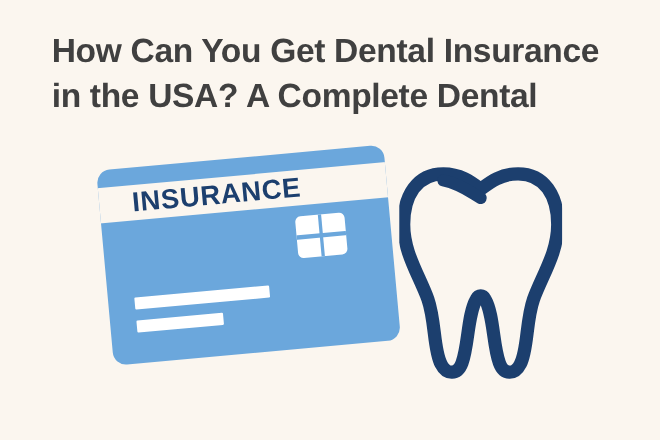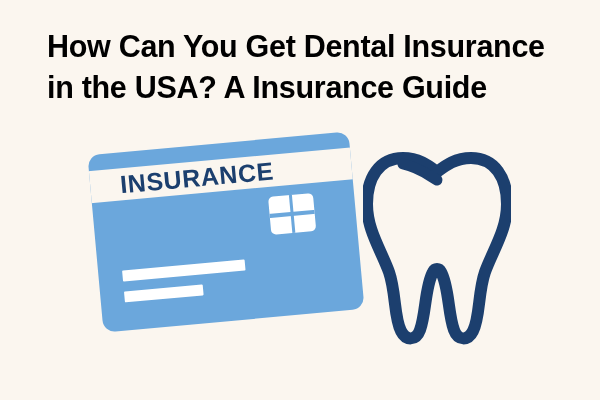--- a/index.html
+++ b/index.html
@@ -26,21 +26,21 @@
     left: 47px;
     top: 26px;
     width: 545px;
   }
   .title-line {
     font-family: "Liberation Sans", sans-serif;
     font-weight: bold;
     font-size: 30.5px;
     line-height: 41px;
     letter-spacing: -0.3px;
-    color: #000000;
+    color: #404040;
     white-space: nowrap;
   }
 
   
   .card-wrap {
     position: absolute;
     left: 95px;
     top: 143px;
     width: 262px;
     height: 178px;
@@ -131,21 +131,21 @@
     height: 200px;
   }
 </style>
 </head>
 <body>
 
 <div id="canvas">
 
   <div class="title-block">
     <div class="title-line">How Can You Get Dental Insurance</div>
-    <div class="title-line">in the USA? A Insurance Guide</div>
+    <div class="title-line">in the USA? A Complete Dental</div>
   </div>
 
   <div class="card-wrap">
     <div class="card-body">
       <div class="card-stripe"></div>
       <div class="card-chip">
         <div class="chip-v"></div>
         <div class="chip-h"></div>
       </div>
       <div class="card-bar bar-1"></div>

